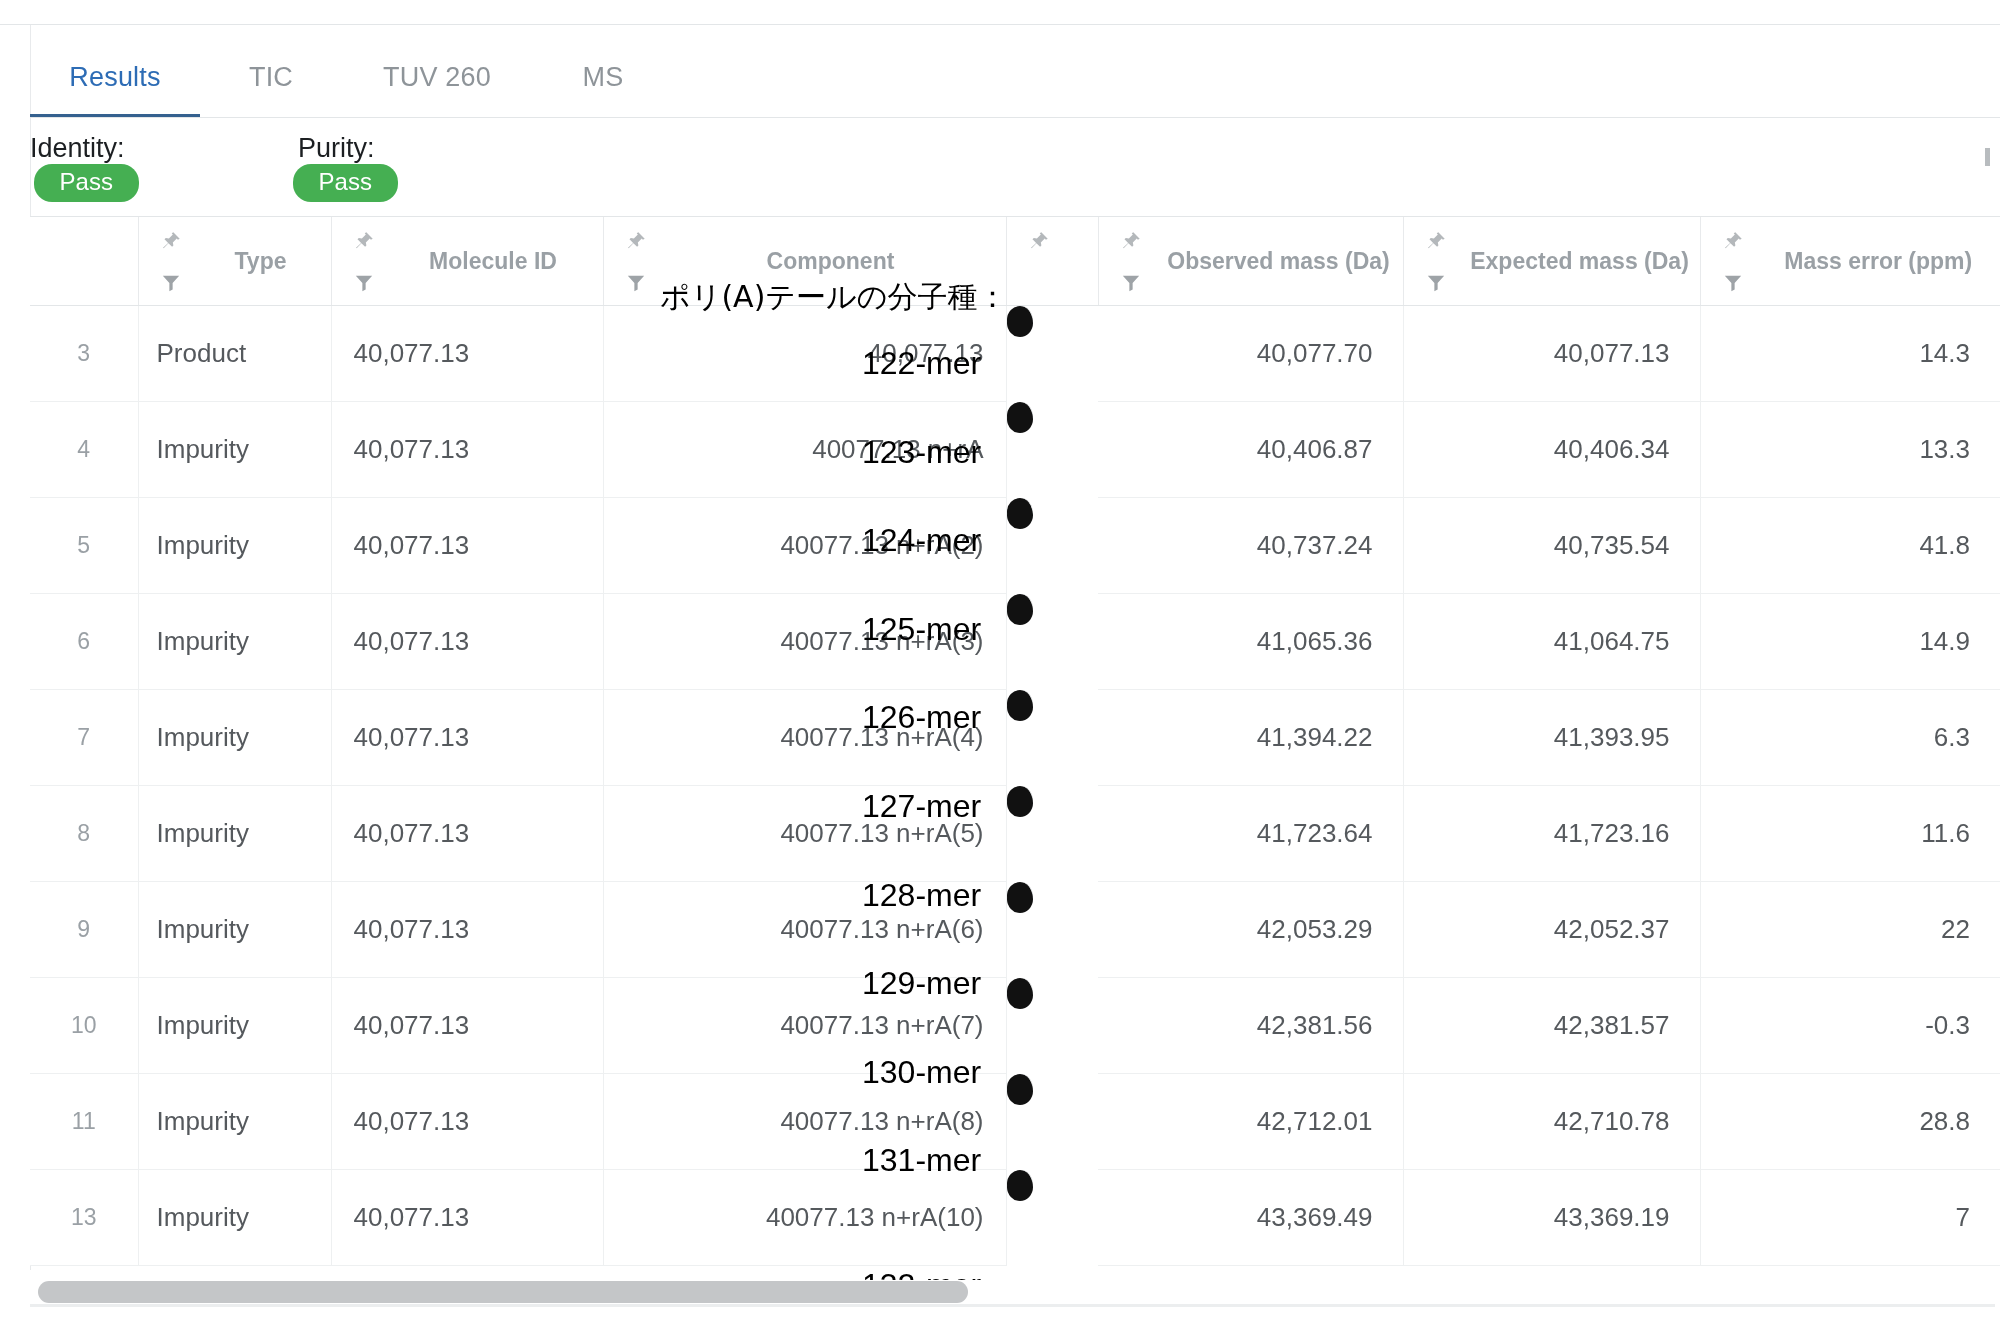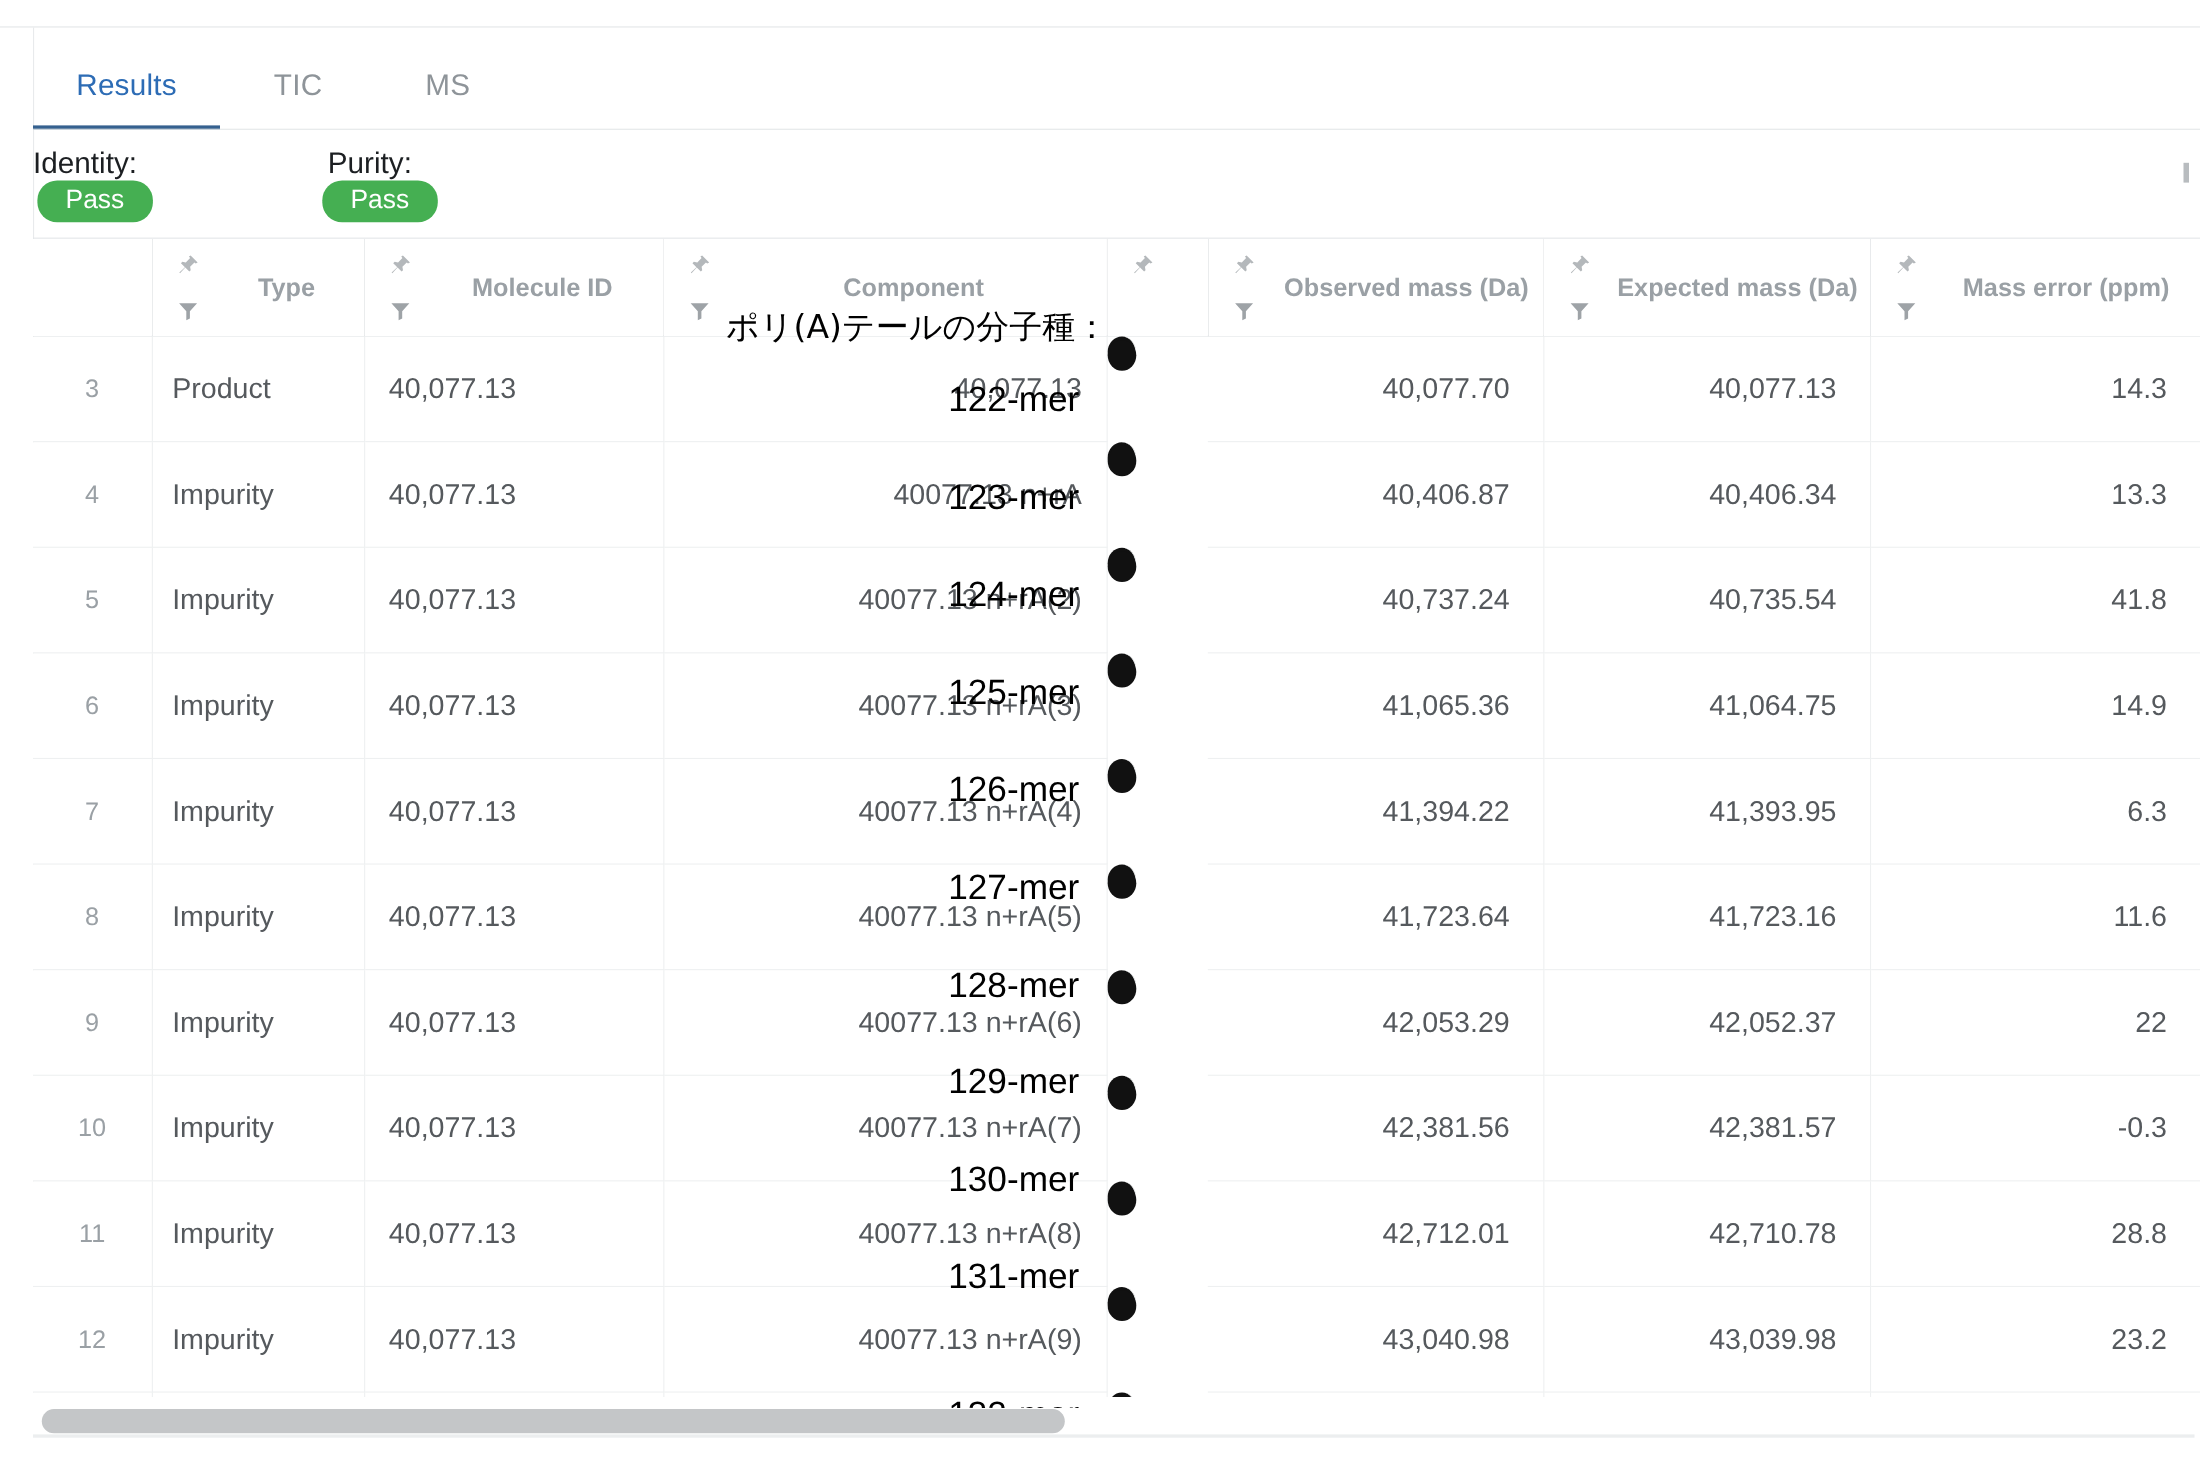--- a/index.html
+++ b/index.html
@@ -249,20 +249,23 @@
 
   <div class="top-rule"></div>
   <div class="frame-left"></div>
 
   <div class="tabbar">
     <div class="tab active tab-results">
       <span>Results</span>
     </div>
     <div class="tab tab-tic">
       <span>TIC</span>
+    </div>
+    <div class="tab tab-tuv">
+      <span>TUV 260</span>
     </div>
     <div class="tab tab-ms">
       <span>MS</span>
     </div>
   </div>
   <div class="tabbar-rule"></div>
 
   <div class="status-strip">
     <div class="status-group">
       <span class="status-label">Identity:</span>
@@ -498,30 +501,20 @@
             <td class="idx">11</td>
             <td class="type">Impurity</td>
             <td class="mol">40,077.13</td>
             <td class="comp">40077.13 n+rA(8)</td>
             <td class="dot"><span class="dot"></span></td>
             <td class="num">42,712.01</td>
             <td class="num">42,710.78</td>
             <td class="num no-border-right">28.8</td>
           </tr>
           <tr>
-            <td class="idx">12</td>
-            <td class="type">Impurity</td>
-            <td class="mol">40,077.13</td>
-            <td class="comp">40077.13 n+rA(9)</td>
-            <td class="dot"><span class="dot"></span></td>
-            <td class="num">43,040.98</td>
-            <td class="num">43,039.98</td>
-            <td class="num no-border-right">23.2</td>
-          </tr>
-          <tr>
             <td class="idx">13</td>
             <td class="type">Impurity</td>
             <td class="mol">40,077.13</td>
             <td class="comp">40077.13 n+rA(10)</td>
             <td class="dot"><span class="dot"></span></td>
             <td class="num">43,369.49</td>
             <td class="num">43,369.19</td>
             <td class="num no-border-right">7</td>
           </tr>
         </tbody>

